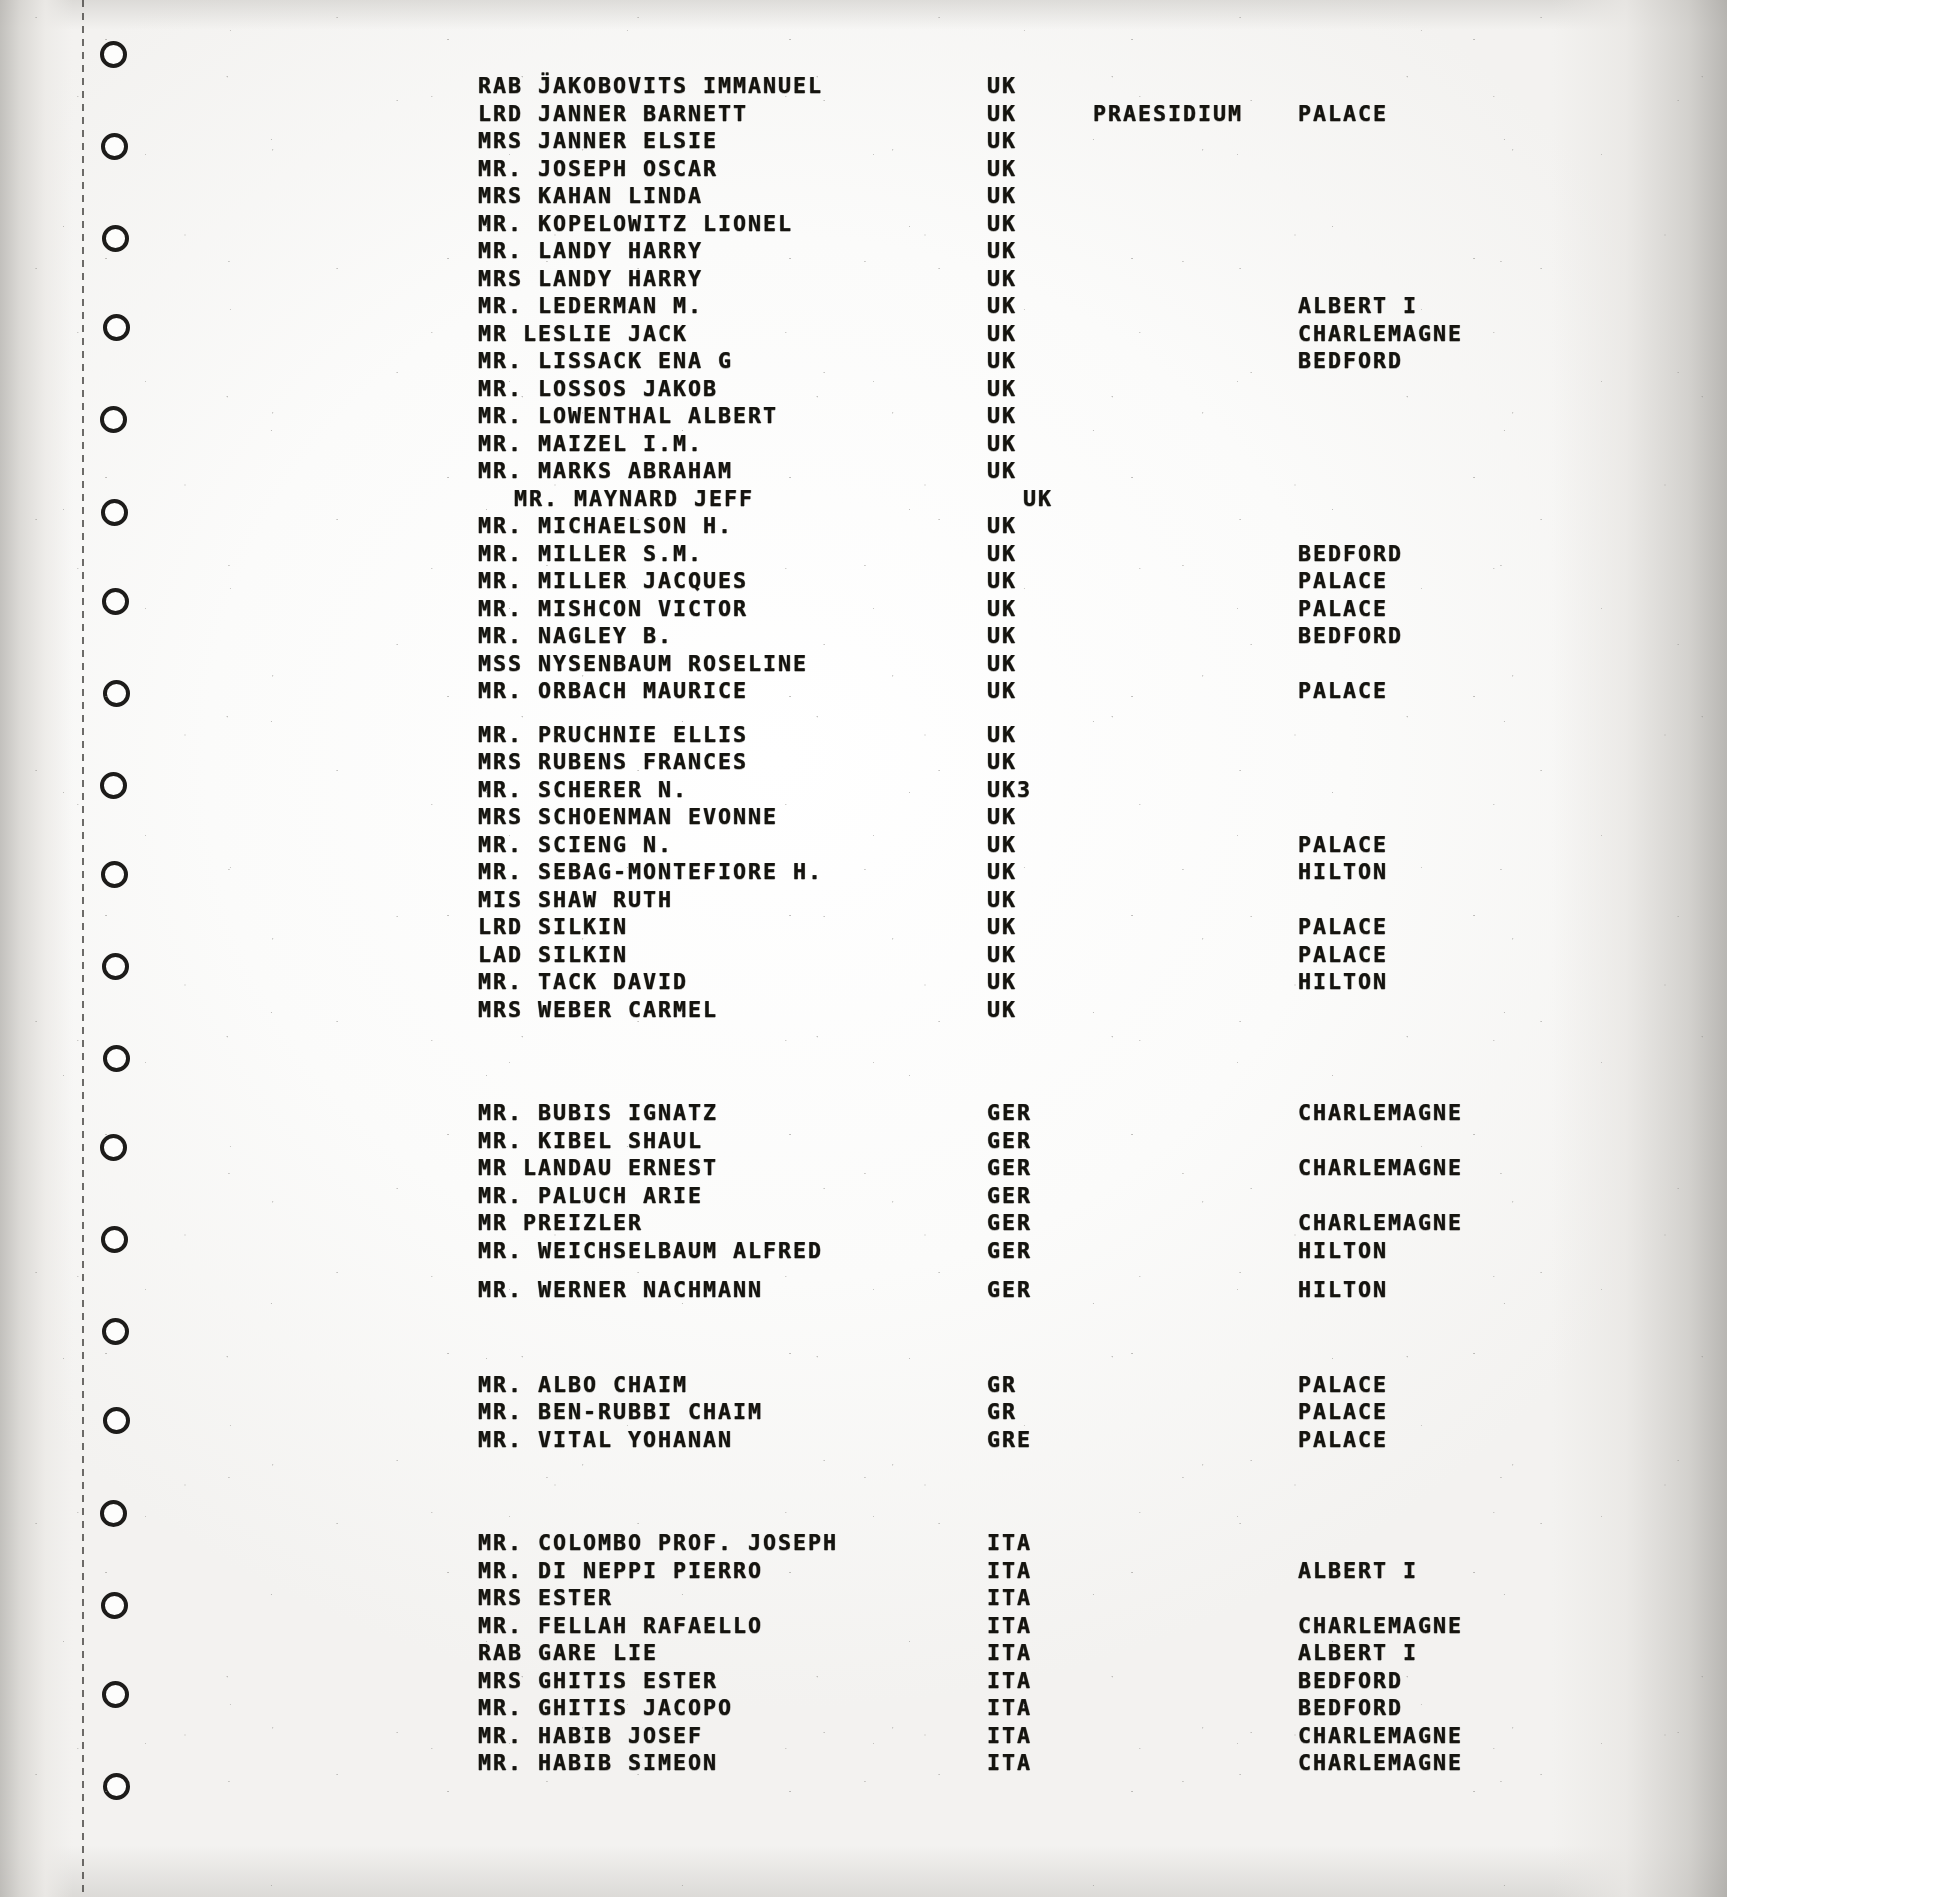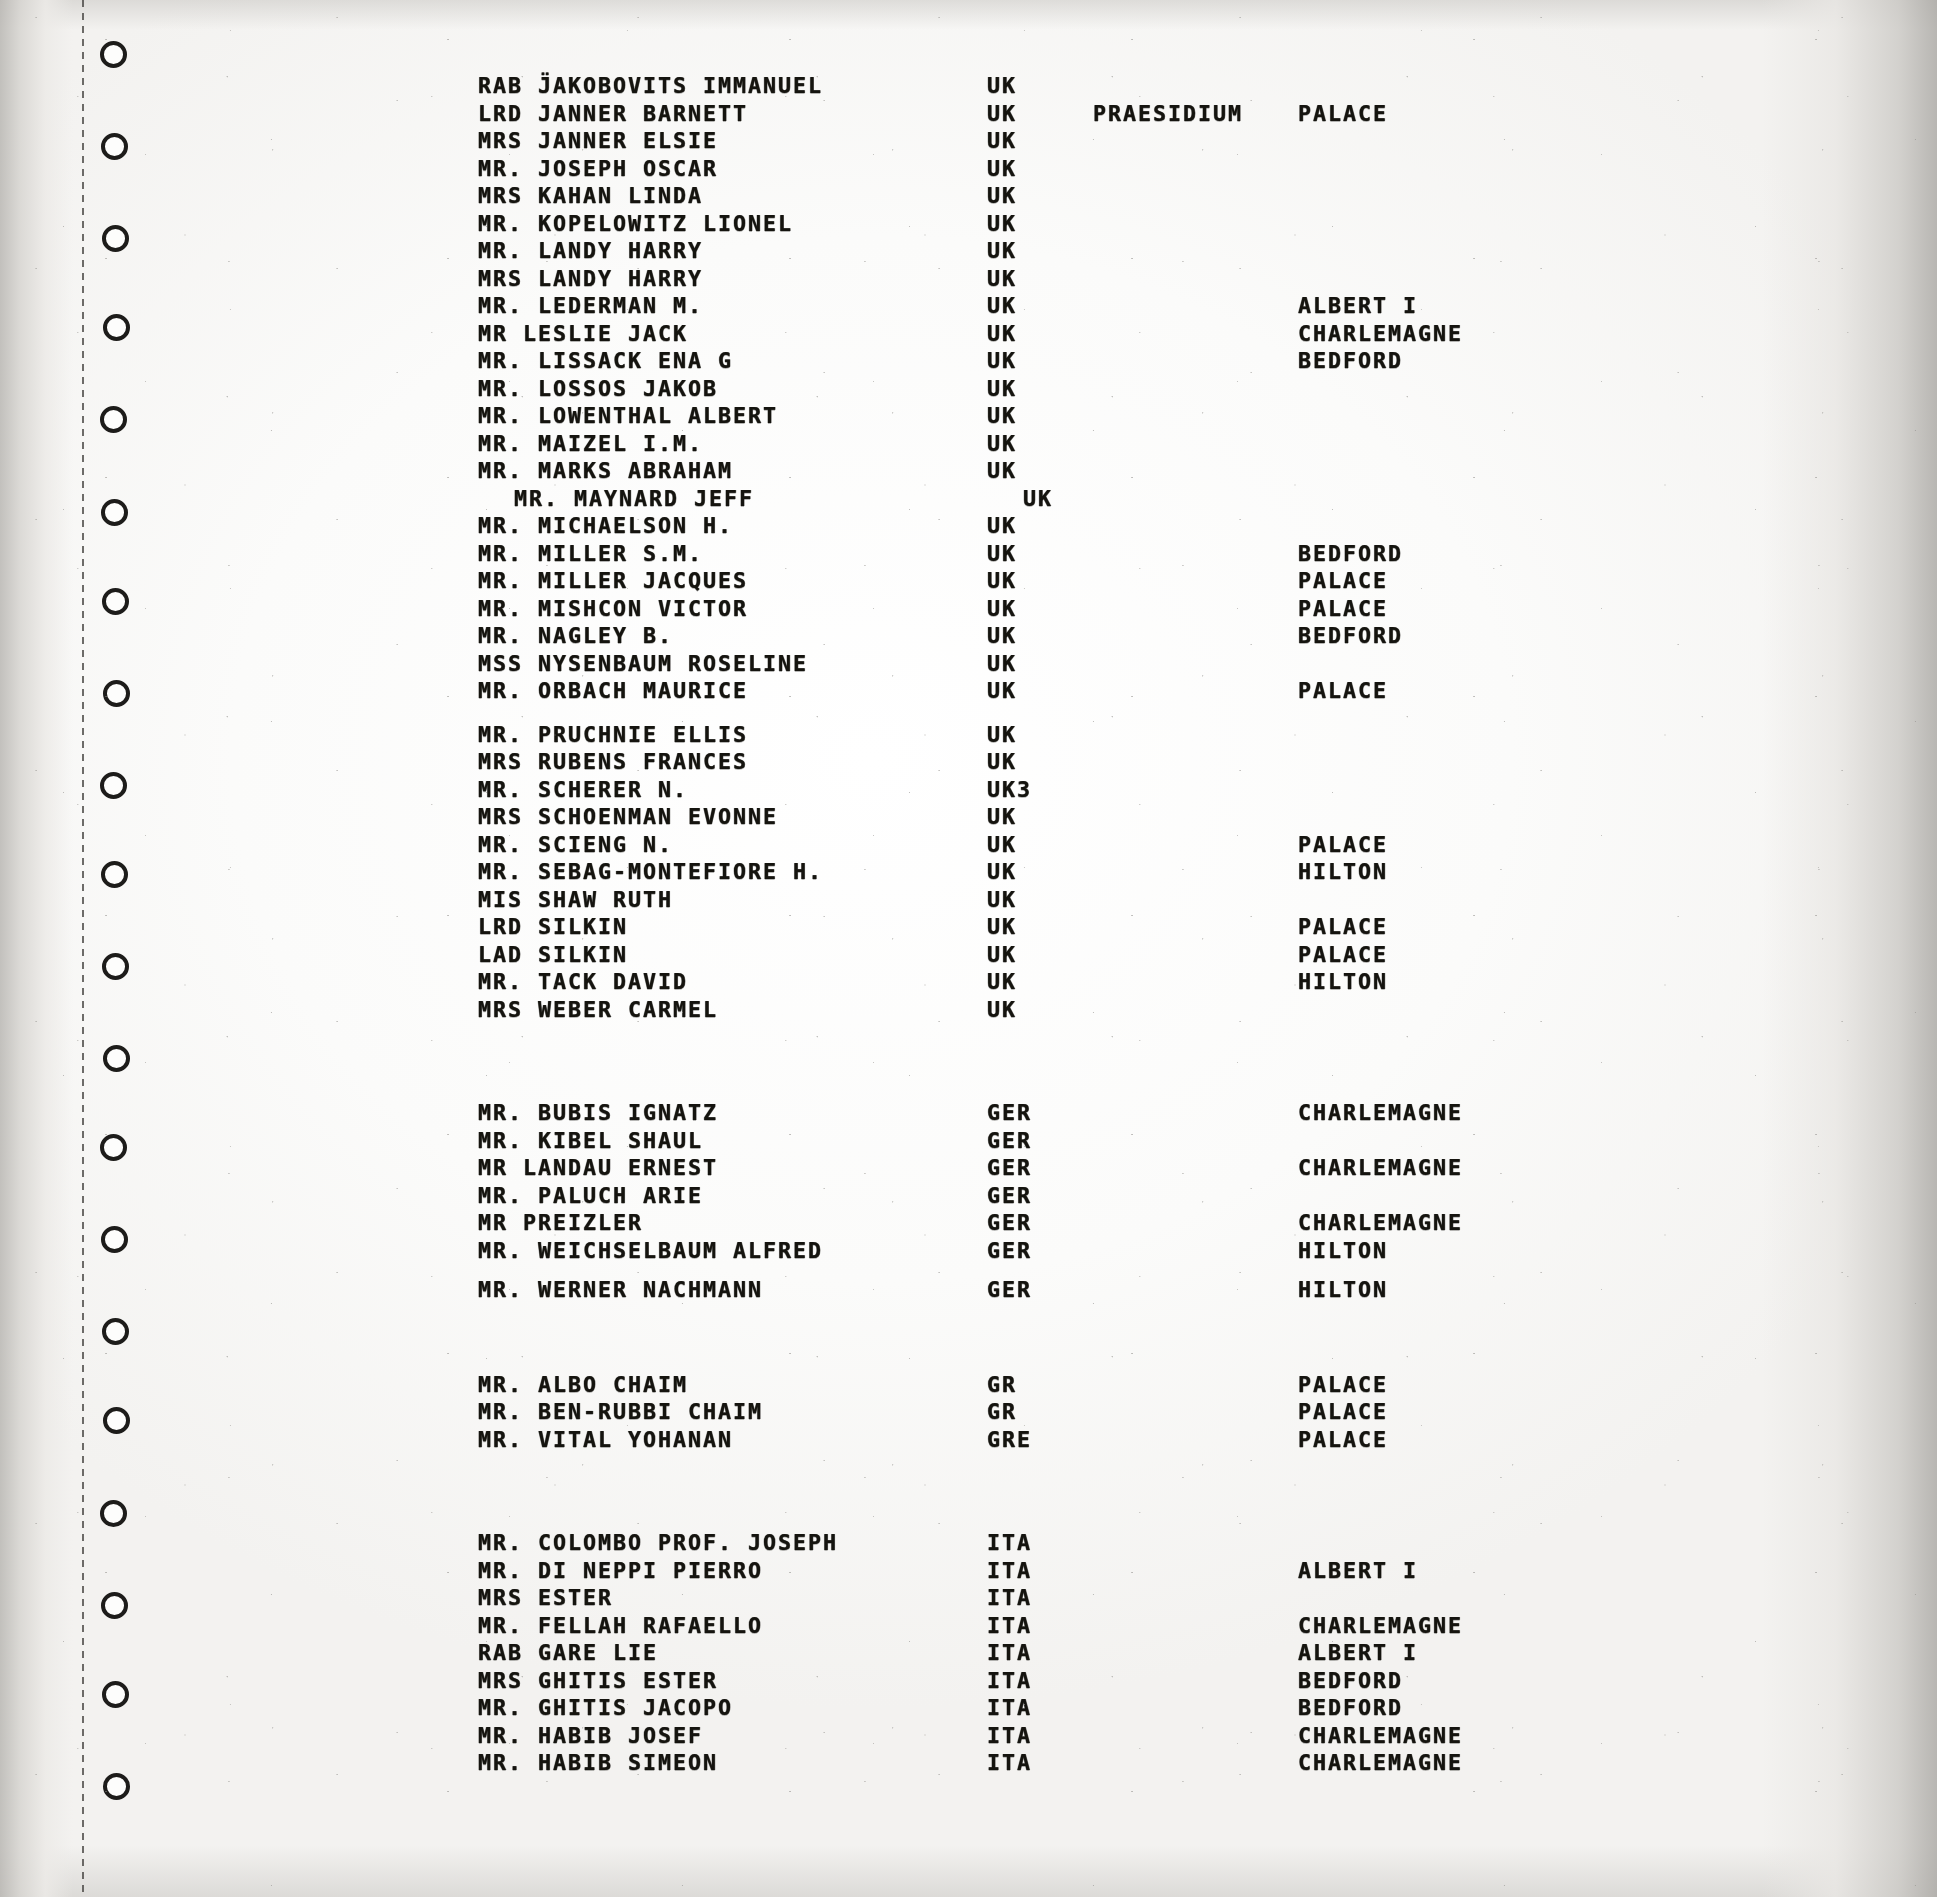--- a/index.html
+++ b/index.html
@@ -6,21 +6,21 @@
     margin: 0;
     padding: 0;
     background: #ffffff;
   }
   body {
     font-family: "DejaVu Sans Mono", "Liberation Mono", monospace;
   }
 
   #page {
     position: relative;
-    width: 1937px;
+    width: 1727px;
     height: 1898px;
     background: #fdfdfc;
     overflow: hidden;
   }
 
   
   .paper {
     position: absolute;
     inset: 0;
     background:

